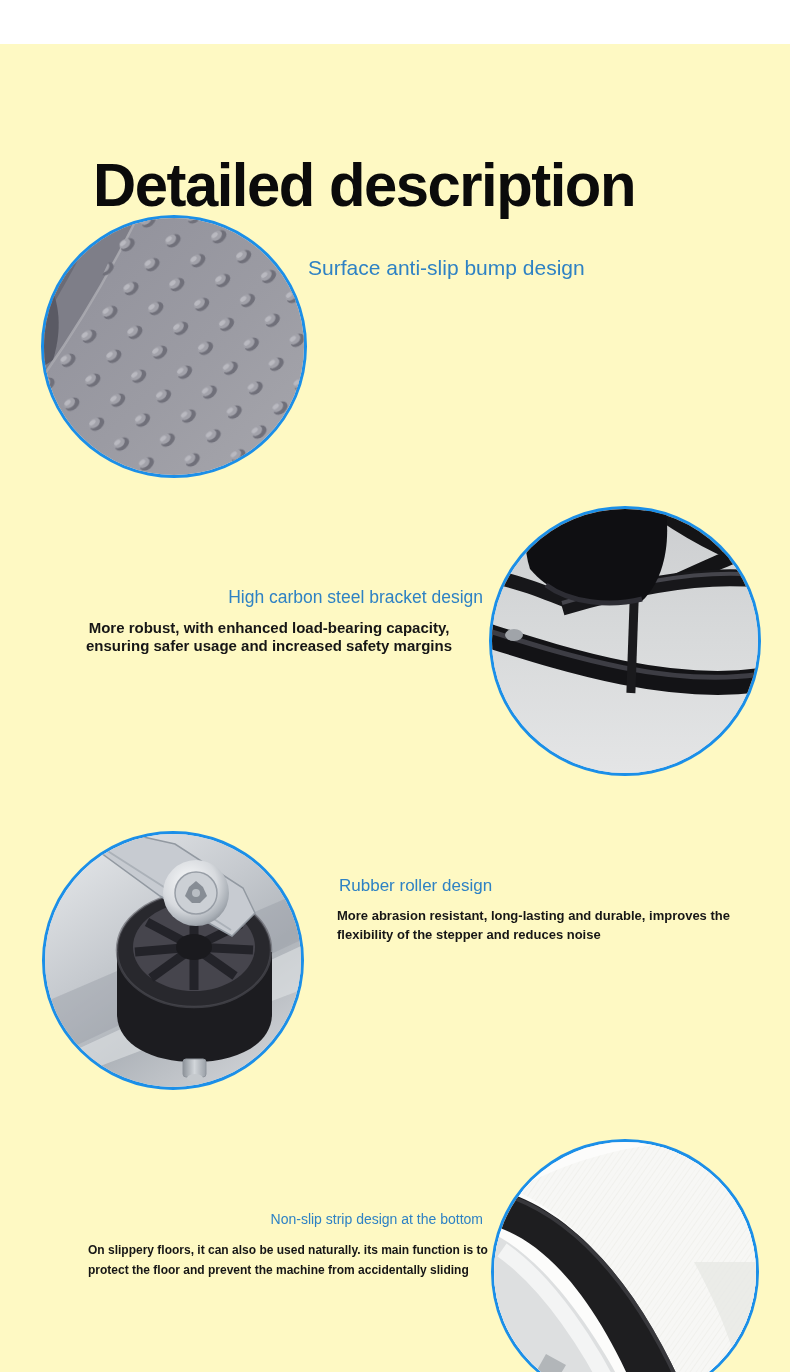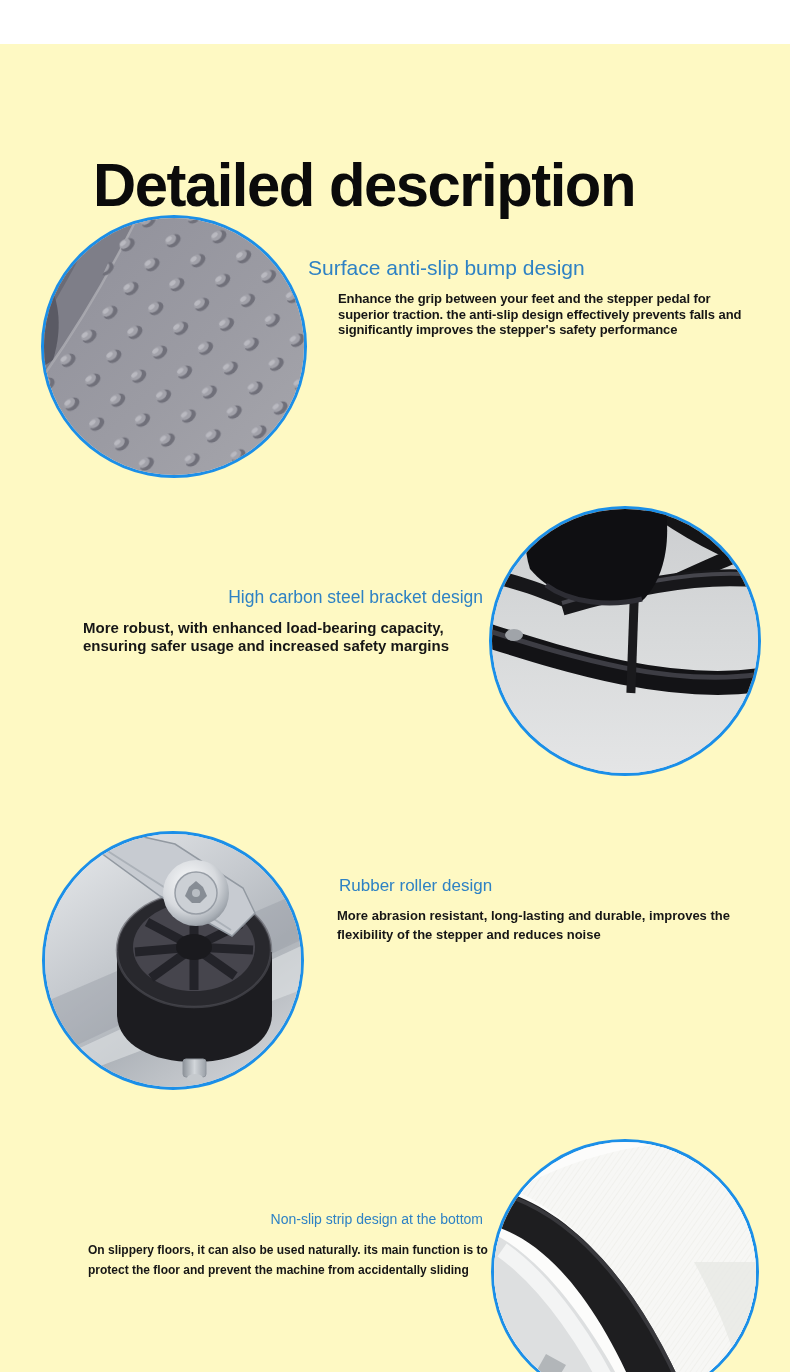--- a/index.html
+++ b/index.html
@@ -25,21 +25,21 @@
     position:absolute;font-weight:400;color:#2e82c4;white-space:nowrap;
   }
   #heading-1{left:308px;top:212px;font-size:21px;}
   #heading-2{right:307px;top:543px;font-size:17.5px;text-align:center;}
   #heading-3{left:339px;top:832px;font-size:17px;}
   #heading-4{right:307px;top:1167px;font-size:14px;text-align:right;}
   .feature-body{
     position:absolute;font-weight:700;color:#161616;
   }
   #body-1{left:338px;top:247px;width:412px;font-size:13px;line-height:15.5px;letter-spacing:-0.1px;}
-  #body-2{right:335px;top:575px;width:372px;font-size:15px;line-height:18px;text-align:left;}
+  #body-2{right:335px;top:575px;width:372px;font-size:15px;line-height:18px;text-align:center;}
   #body-3{left:337px;top:862px;width:400px;font-size:13px;line-height:19px;}
   #body-4{left:88px;top:1197px;width:402px;font-size:12px;line-height:19.5px;}
 </style>
 </head>
 <body>
 
 <div id="canvas">
 
   <h1 class="page-title">Detailed description</h1>
 
@@ -69,21 +69,20 @@
       </defs>
       <rect width="260" height="257" fill="url(#c1bg)"></rect>
       <path d="M0,0 L92,0 C64,58 32,112 0,158 Z" fill="#7e7e88"></path>
       <path d="M0,0 L56,0 C38,36 18,72 0,102 Z" fill="#6b6b75"></path>
       <path d="M0,58 C14,76 20,106 9,142 L0,148 Z" fill="#5a5a64"></path>
       <path d="M92,2 C63,60 31,113 0,157" stroke="#aeaeb4" stroke-width="2.5" fill="none" opacity="0.8"></path>
       <rect width="260" height="257" fill="url(#bumpPat)" clip-path="url(#bumpClip)"></rect>
     </svg>
   </div>
   <div class="feature-heading" id="heading-1">Surface anti-slip bump design</div>
-  <div class="feature-body" id="body-1">Enhance the grip between your feet and the stepper pedal for superior traction. the anti-slip design effectively prevents falls and significantly improves the stepper's safety performance</div>
 
   <div class="photo-circle" id="circle-2">
     <svg viewBox="0 0 266 264" preserveAspectRatio="xMidYMid slice">
       <defs>
         <linearGradient id="c2bg" x1="0" y1="0" x2="0" y2="1">
           <stop offset="0" stop-color="#ccced0"></stop>
           <stop offset="0.5" stop-color="#d8dadb"></stop>
           <stop offset="1" stop-color="#e4e5e6"></stop>
         </linearGradient>
       </defs>

